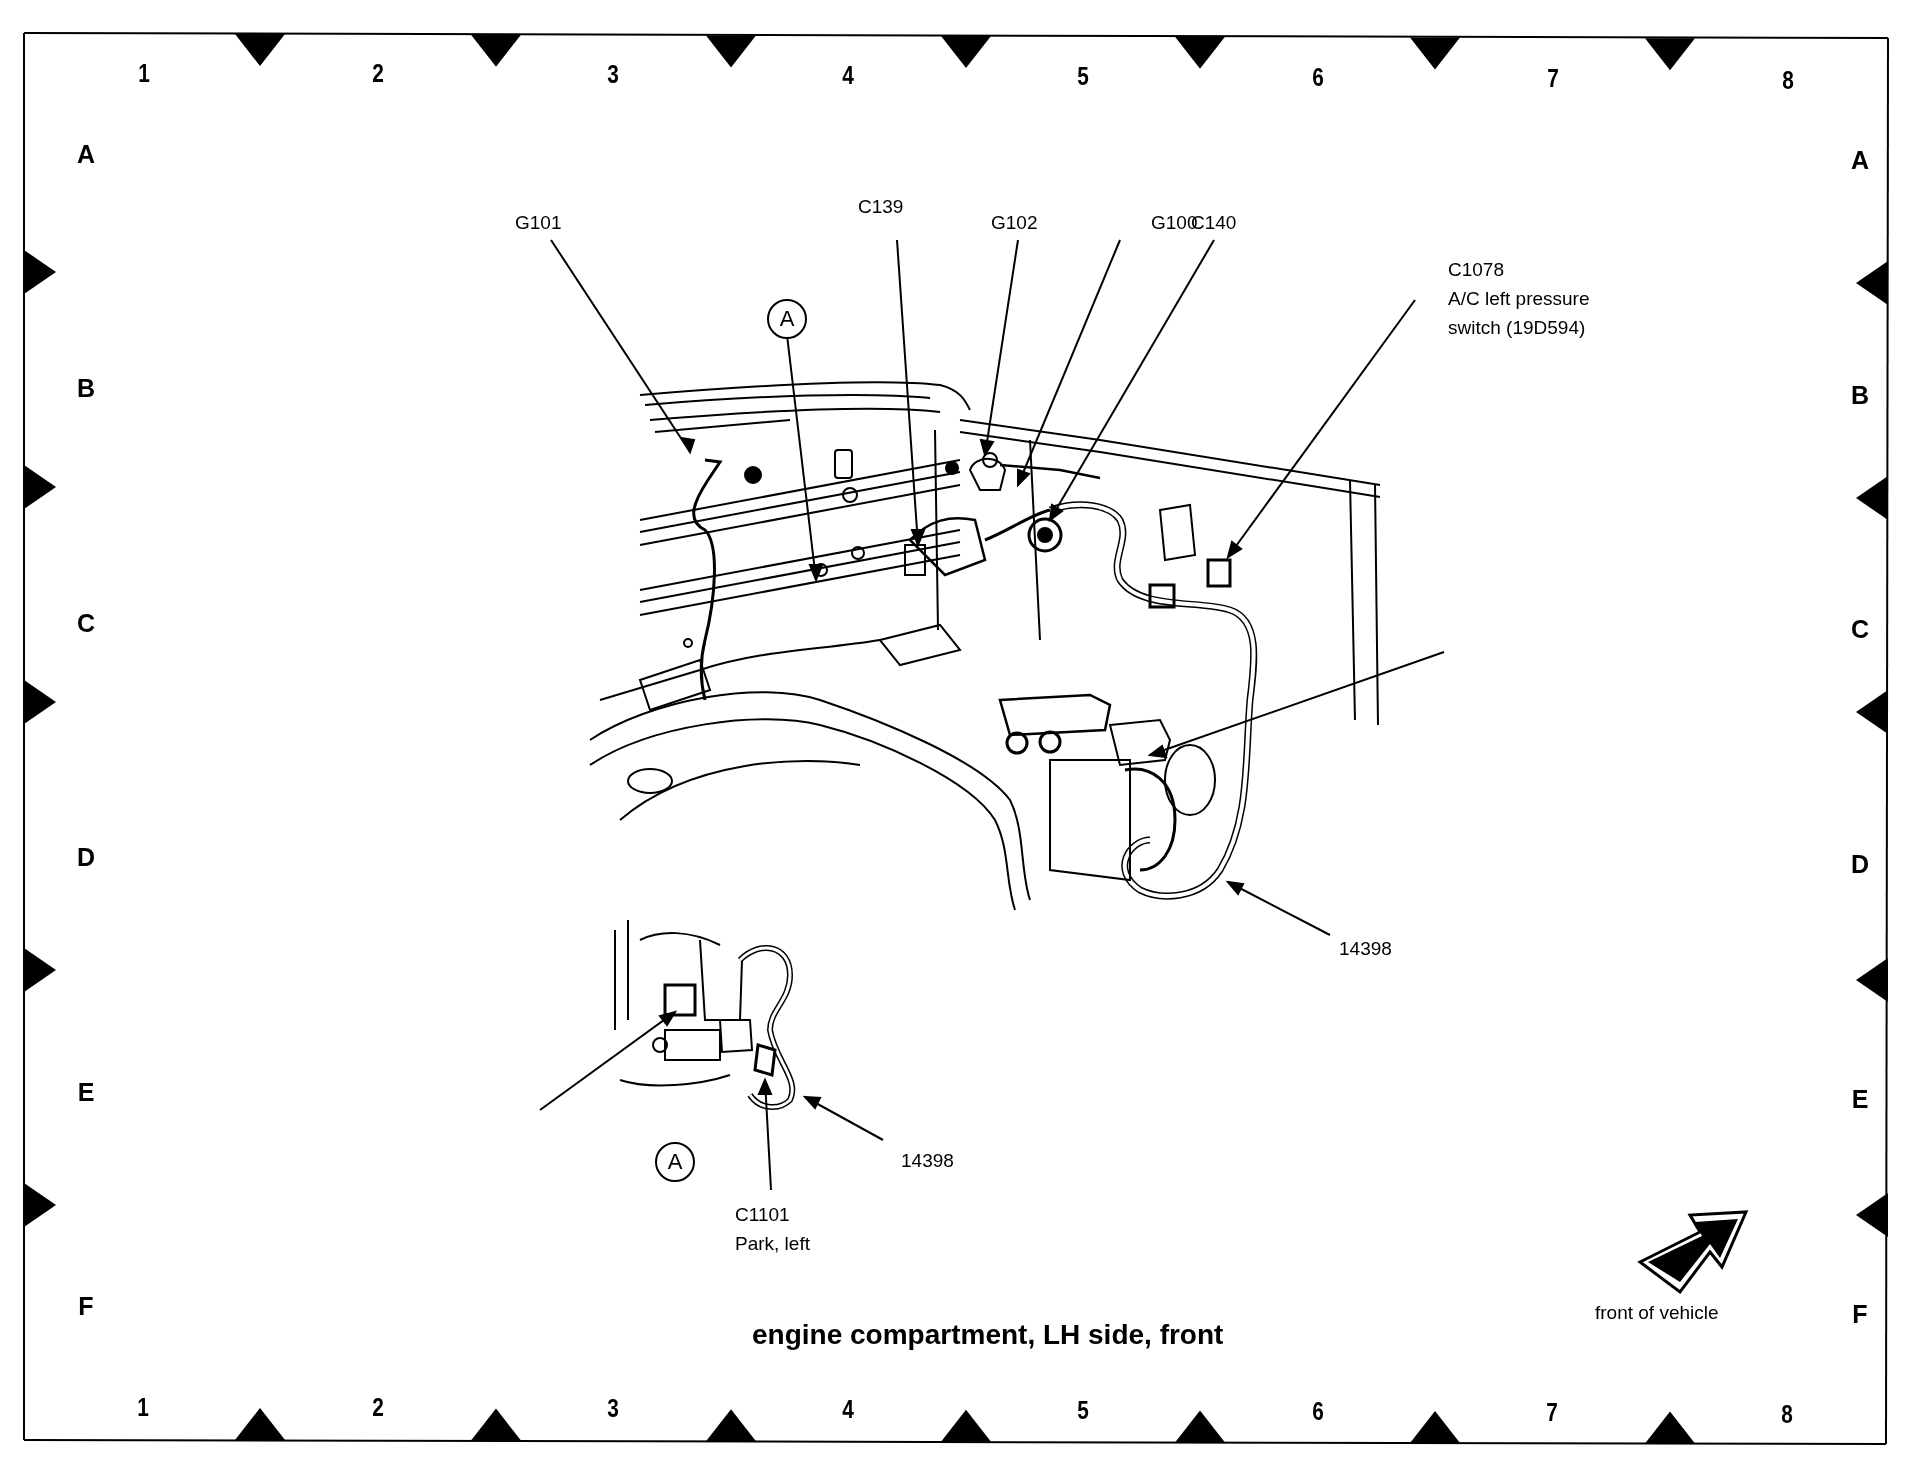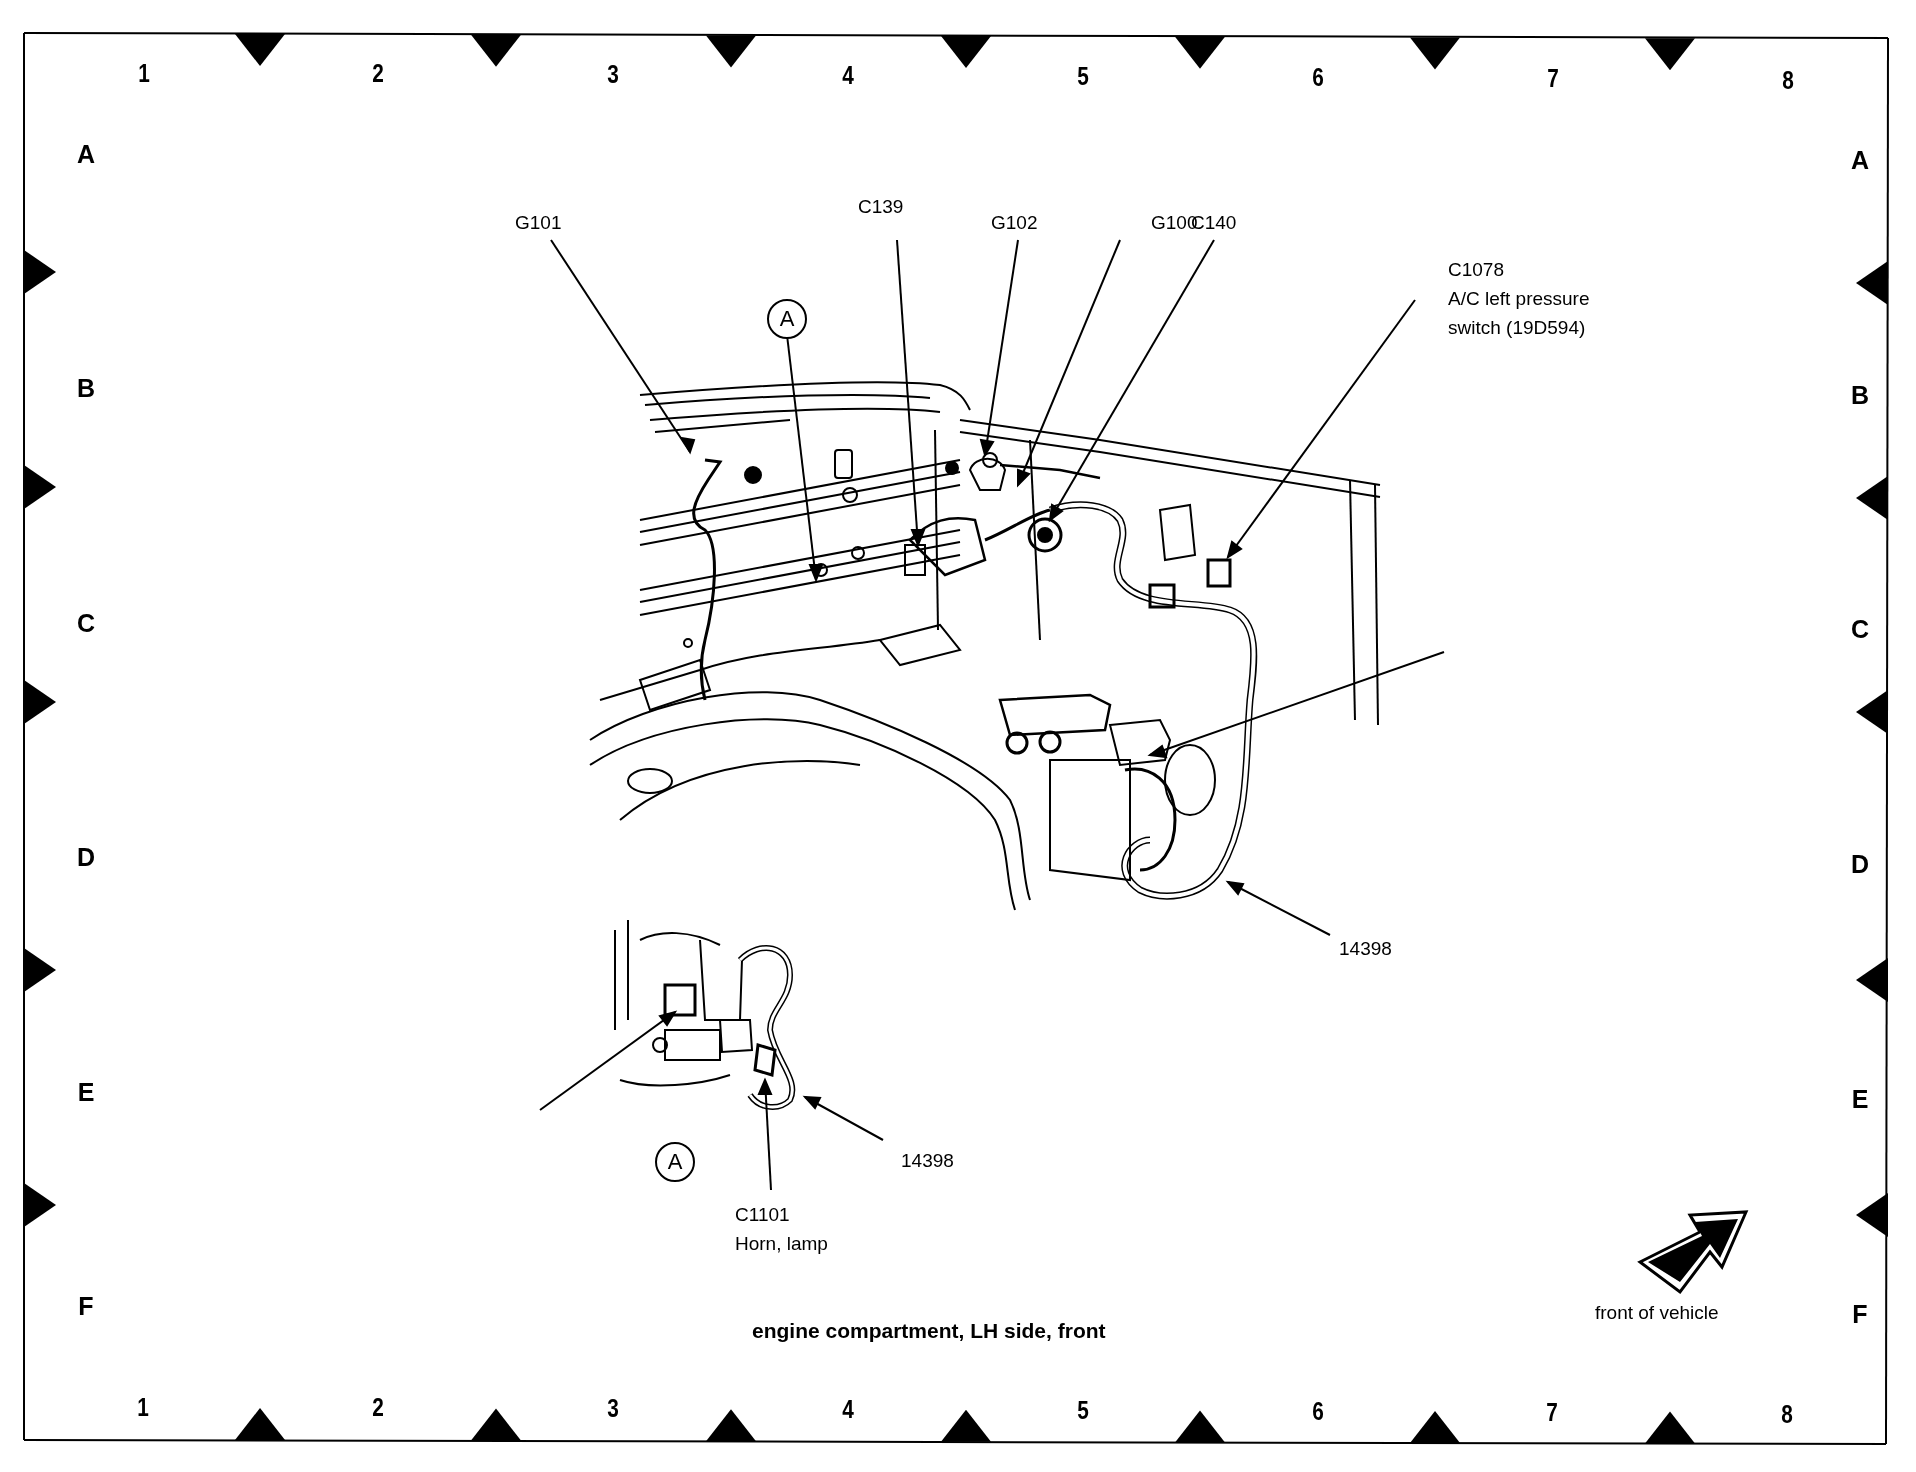--- a/index.html
+++ b/index.html
@@ -7,21 +7,21 @@
          font-family:"Liberation Sans", sans-serif; color:#000; }
   #sheet { position:absolute; left:0; top:0; width:1916px; height:1472px; }
   .grid-num { position:absolute; font-family:"Liberation Sans", sans-serif; font-weight:bold;
               font-size:26px; transform:translate(-50%,-50%) scaleX(0.8); }
   .grid-let { position:absolute; font-family:"Liberation Sans", sans-serif; font-weight:bold;
               font-size:25px; transform:translate(-50%,-50%); }
   .callout { position:absolute; font-family:"Liberation Sans", sans-serif; font-size:19px;
              line-height:29px; white-space:nowrap; }
   .callout.right { text-align:right; }
   .caption { position:absolute; font-family:"Liberation Sans", sans-serif; font-weight:bold;
-             font-size:21px; white-space:nowrap; }
+             font-size:28px; white-space:nowrap; }
   .circ { position:absolute; width:40px; height:40px; border:2px solid #000; border-radius:50%;
           display:flex; align-items:center; justify-content:center; font-size:22px;
           box-sizing:border-box; background:#fff; }
 </style>
 </head>
 <body>
 
 <div id="sheet">
 
   <svg width="1916" height="1472" style="position:absolute;left:0;top:0">
@@ -243,18 +243,18 @@
   </div>
 
   <div class="circ" style="left:655px;top:1142px">
     <span>A</span>
   </div>
   <div class="callout" style="left:901px;top:1146px">
     <span>14398</span>
   </div>
   <div class="callout" style="left:735px;top:1200px">
     <div>C1101</div>
-    <div>Horn, lamp</div>
+    <div>Park, left</div>
   </div>
 
   <div class="caption" style="left:752px;top:1319px">engine compartment, LH side, front</div>
   <div class="callout" style="left:1595px;top:1298px">front of vehicle</div>
 </div>
 
 </body></html>

